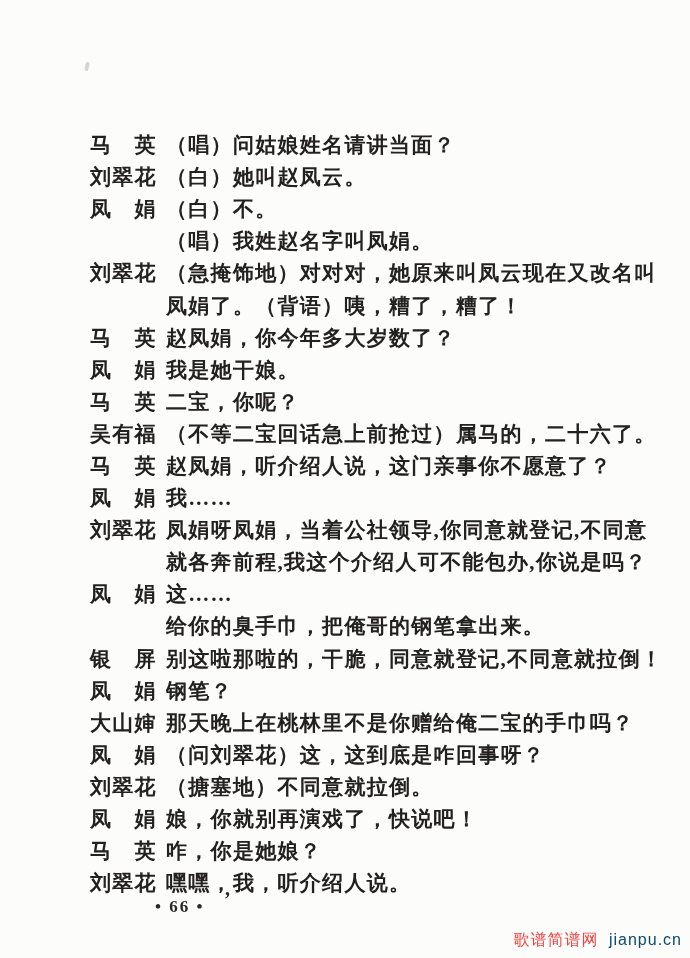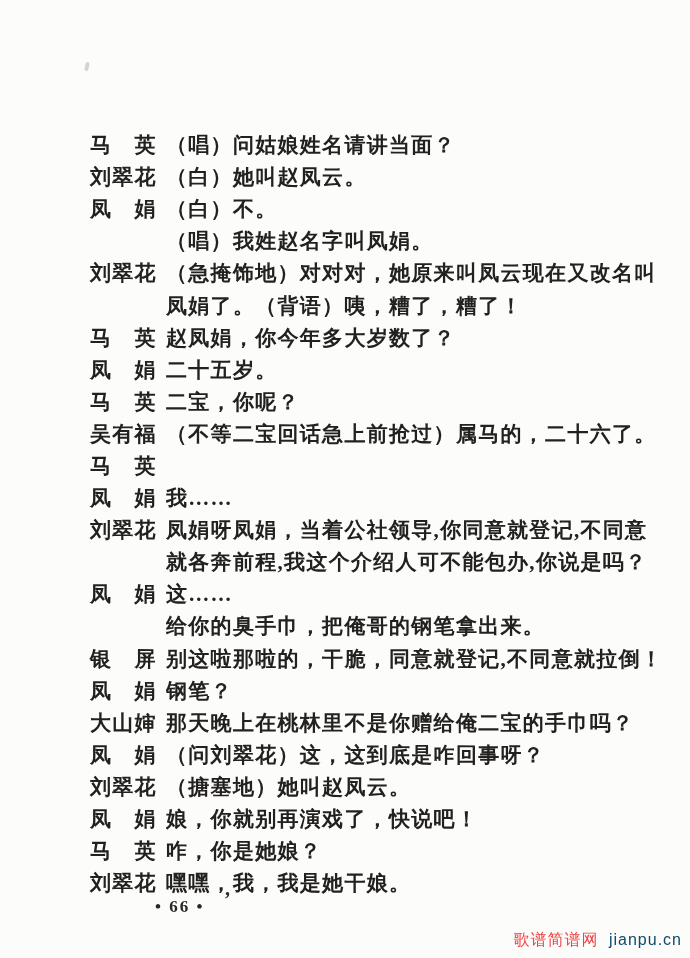--- a/index.html
+++ b/index.html
@@ -131,35 +131,36 @@
     <span class="dialogue">凤娟了。（背语）咦，糟了，糟了！</span>
   </div>
 
   <div class="line">
     <span class="speaker">马　英</span>
     <span class="dialogue">赵凤娟，你今年多大岁数了？</span>
   </div>
 
   <div class="line">
     <span class="speaker">凤　娟</span>
-    <span class="dialogue">二十五岁。</span>
+    <span class="dialogue">我是她干娘。</span>
   </div>
 
   <div class="line">
     <span class="speaker">马　英</span>
     <span class="dialogue">二宝，你呢？</span>
   </div>
 
   <div class="line">
     <span class="speaker">吴有福</span>
     <span class="dialogue">（不等二宝回话急上前抢过）属马的，二十六了。</span>
   </div>
 
   <div class="line">
     <span class="speaker">马　英</span>
+    <span class="dialogue">赵凤娟，听介绍人说，这门亲事你不愿意了？</span>
   </div>
 
   <div class="line">
     <span class="speaker">凤　娟</span>
     <span class="dialogue">我……</span>
   </div>
 
   <div class="line">
     <span class="speaker">刘翠花</span>
     <span class="dialogue">凤娟呀凤娟，当着公社领导,你同意就登记,不同意</span>
@@ -195,36 +196,36 @@
     <span class="dialogue">那天晚上在桃林里不是你赠给俺二宝的手巾吗？</span>
   </div>
 
   <div class="line">
     <span class="speaker">凤　娟</span>
     <span class="dialogue">（问刘翠花）这，这到底是咋回事呀？</span>
   </div>
 
   <div class="line">
     <span class="speaker">刘翠花</span>
-    <span class="dialogue">（搪塞地）她叫赵凤云。</span>
+    <span class="dialogue">（搪塞地）不同意就拉倒。</span>
   </div>
 
   <div class="line">
     <span class="speaker">凤　娟</span>
     <span class="dialogue">娘，你就别再演戏了，快说吧！</span>
   </div>
 
   <div class="line">
     <span class="speaker">马　英</span>
     <span class="dialogue">咋，你是她娘？</span>
   </div>
 
   <div class="line">
     <span class="speaker">刘翠花</span>
-    <span class="dialogue">嘿嘿，我，我是她干娘。</span>
+    <span class="dialogue">嘿嘿，我，听介绍人说。</span>
   </div>
 </div>
   </main>
 
   <div class="footer-row">
     <span class="page-number">• 66 •</span>
     <span class="stray">’</span>
   </div>
 
   <div class="watermark">

